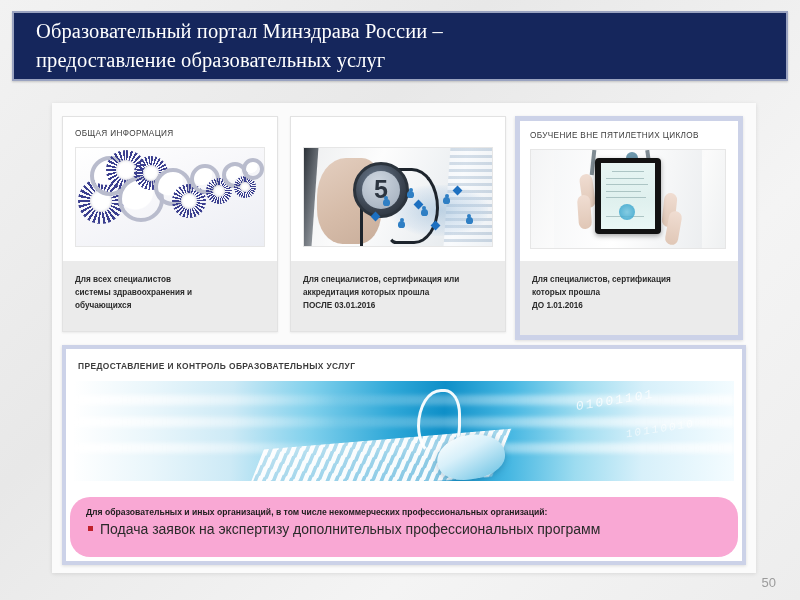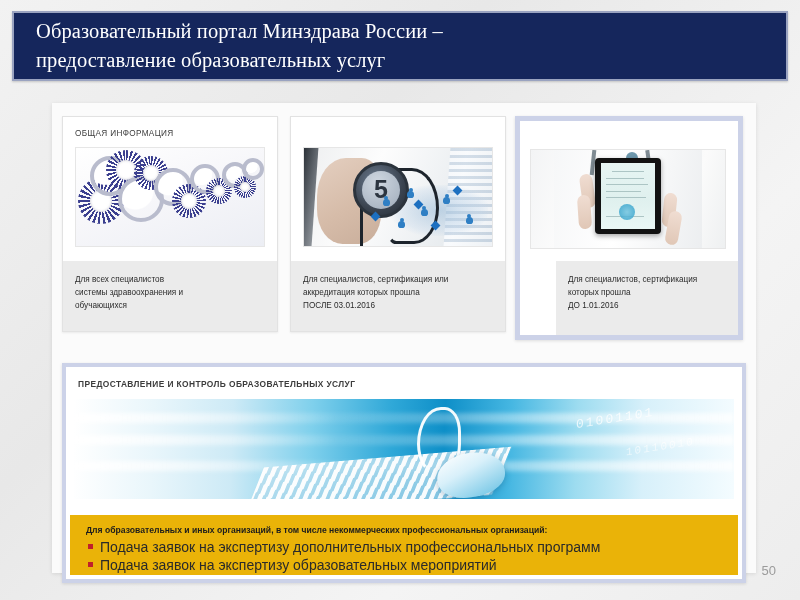--- a/index.html
+++ b/index.html
@@ -104,22 +104,23 @@
   }
   .card.c3 .card-photo { left: 10px; top: 28px; width: 196px; height: 100px; }
   .card-caption {
     position: absolute;
     left: 0;
     right: 0;
     bottom: 0;
     height: 70px;
     background: #ebebeb;
     border-top: 1px solid #ffffff;
-  }
-  .card.c3 .card-caption { height: 74px; margin-left: 36px; }
+    font-weight: bold;
+  }
+  .card.c3 .card-caption { height: 74px; }
   .card-caption span {
     position: absolute;
     left: 12px;
     top: 12px;
     right: 8px;
     font-size: 8.2px;
     line-height: 13px;
     color: #2b2b2b;
     white-space: pre-line;
   }
@@ -334,21 +335,20 @@
   .bottom-panel {
     position: absolute;
     left: 62px;
     top: 345px;
     width: 684px;
     height: 220px;
     background: #ffffff;
     border: 4px solid #ccd2e8;
     box-sizing: border-box;
     box-shadow: 0 1px 3px rgba(0,0,0,0.12);
-    margin-top: 18px;
   }
   .bottom-title {
     position: absolute;
     left: 12px;
     top: 12px;
     font-size: 8.4px;
     font-weight: bold;
     letter-spacing: 0.4px;
     color: #3c3c3c;
   }
@@ -436,21 +436,22 @@
     transform: skewY(-9deg);
     white-space: nowrap;
   }
 
   .bullets-area {
     position: absolute;
     left: 4px;
     right: 4px;
     bottom: 4px;
     top: 148px;
-    background: #eab308;
+    background: #f9a8d4;
+    border-radius: 20px;
   }
   .bullets-heading {
     position: absolute;
     left: 16px;
     top: 10px;
     font-size: 8.6px;
     font-weight: bold;
     color: #1d1d1d;
   }
   .bullet-list {
@@ -473,21 +474,21 @@
     top: 2px;
     width: 5px;
     height: 5px;
     background: #c0202b;
   }
 
   
   .page-num {
     position: absolute;
     right: 24px;
-    bottom: 22px;
+    bottom: 10px;
     font-size: 13px;
     color: #9b9b9b;
     font-family: "Liberation Sans", sans-serif;
     text-align: center;
   }
 </style>
 </head>
 <body>
 
 <div class="title-bar">
@@ -561,20 +562,21 @@
       </div>
     </div>
     <div class="card-caption">
       <span>Для специалистов, сертификация или
 аккредитация которых прошла
 ПОСЛЕ 03.01.2016</span>
     </div>
   </div>
 
   <div class="card c3">
+    <div class="card-title">ОБУЧЕНИЕ ВНЕ ПЯТИЛЕТНИХ ЦИКЛОВ</div>
     <div class="card-photo">
       <div class="tabpic">
         <div class="torso"></div>
         <div class="lanyard-l"></div>
         <div class="lanyard-r"></div>
         <div class="scope-small"></div>
         <div class="finger" style="left:26%; top:24%; transform:rotate(-8deg);"></div>
         <div class="finger" style="left:24%; top:46%; transform:rotate(-4deg);"></div>
         <div class="finger" style="left:68%; top:44%; transform:rotate(6deg);"></div>
         <div class="finger" style="left:70%; top:62%; transform:rotate(10deg);"></div>
@@ -614,21 +616,17 @@
     <div class="binary2">10110010</div>
   </div>
 
   <div class="bullets-area">
     <div class="bullets-heading">Для образовательных и иных организаций, в том числе некоммерческих профессиональных организаций:</div>
     <div class="bullet-list">
       <div class="bullet-item">
         <span class="sq"></span>
         <span>Подача заявок на экспертизу дополнительных профессиональных программ</span>
       </div>
-      <div class="bullet-item">
-        <span class="sq"></span>
-        <span>Подача заявок на экспертизу образовательных мероприятий</span>
-      </div>
     </div>
   </div>
 </div>
 
 <div class="page-num">50</div>
 
 </body></html>

